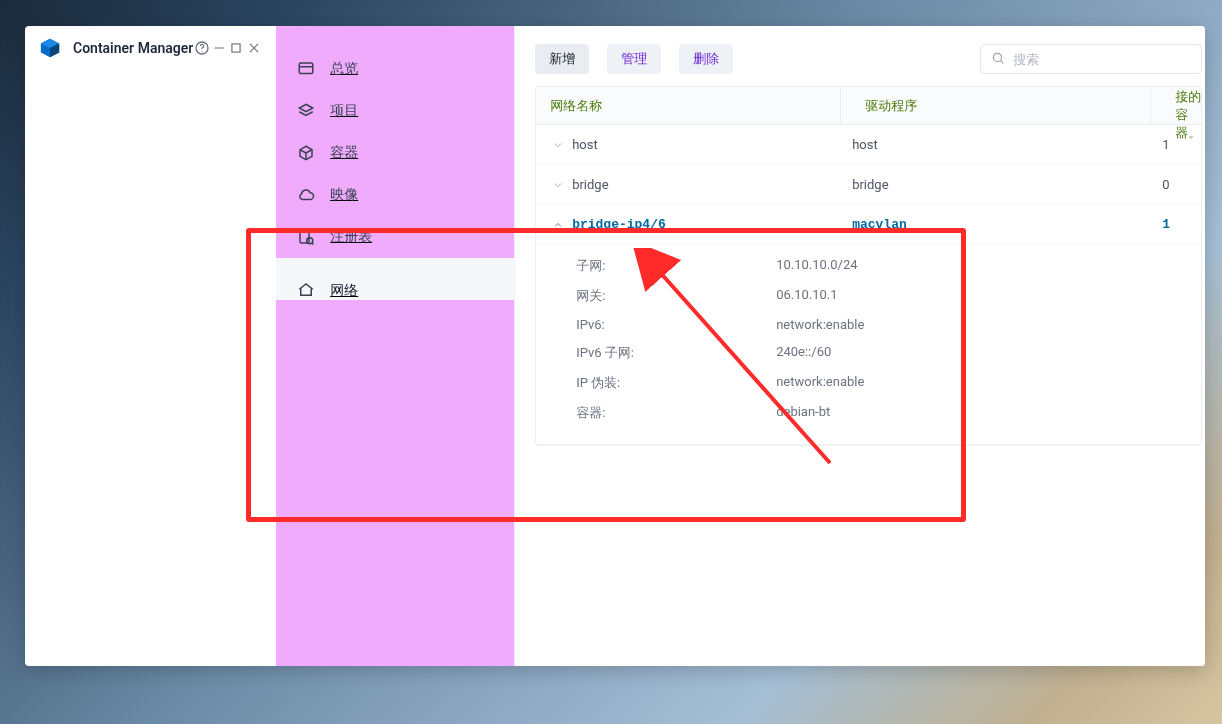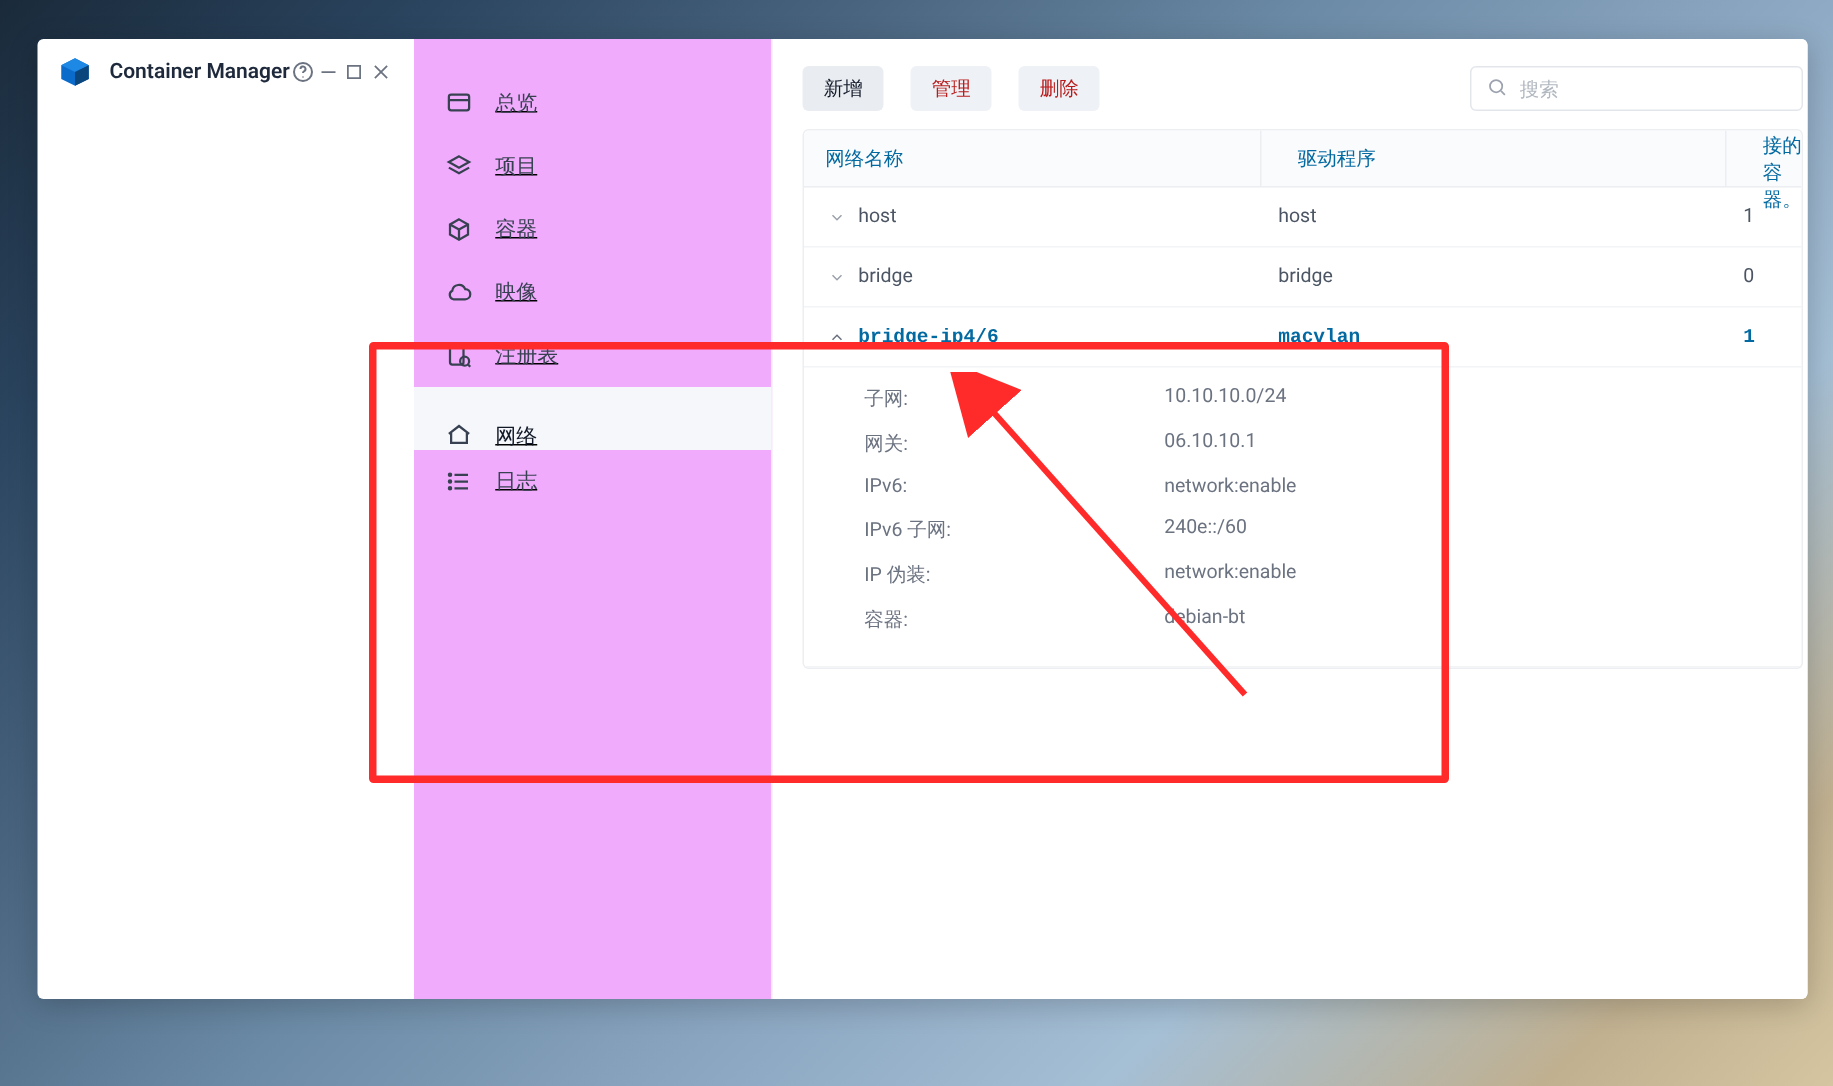--- a/index.html
+++ b/index.html
@@ -114,21 +114,21 @@
       cursor: pointer;
       background: #eef1f5;
       color: #374151;
     }
     .btn.primary {
       background: #e9edf2;
       color: #111827;
       font-weight: 500;
     }
     .btn.disabled {
-      color: #b91c1c;
+      color: #6d28d9;
       cursor: default;
     }
     .toolbar .spacer { flex: 1; }
     .search {
       display: flex;
       align-items: center;
       border: 1px solid #e2e6eb;
       border-radius: 4px;
       height: 30px;
       width: 222px;
@@ -152,21 +152,21 @@
       border-radius: 4px;
       overflow: hidden;
     }
     .thead, .trow {
       display: flex;
       align-items: center;
       font-size: 13px;
     }
     .thead {
       background: #fafbfc;
-      color: #0369a1;
+      color: #4d7c0f;
       height: 38px;
       border-bottom: 1px solid #eceef1;
     }
     .col-name { flex: 0 0 304px; padding-left: 14px; display: flex; align-items: center; }
     .col-driver { flex: 0 0 310px; border-left: 1px solid #eceef1; padding-left: 12px; }
     .col-conn { flex: 1; border-left: 1px solid #eceef1; padding-left: 12px; }
     .thead .col-driver, .thead .col-conn { height: 100%; display: flex; align-items: center; padding-left: 24px; }
 
     .trow {
       height: 40px;
@@ -313,33 +313,20 @@
       </div>
       <div class="side-item active">
         <span class="icon">
           <svg width="18" height="18" viewBox="0 0 24 24" fill="none" stroke="currentColor" stroke-width="2">
               <path d="M3 11l9-7 9 7"></path>
               <path d="M5 10v9h14v-9"></path>
             </svg>
         </span>
         <span>网络</span>
       </div>
-      <div class="side-item">
-        <span class="icon">
-          <svg width="18" height="18" viewBox="0 0 24 24" fill="none" stroke="currentColor" stroke-width="2">
-              <line x1="8" y1="6" x2="20" y2="6"></line>
-              <line x1="8" y1="12" x2="20" y2="12"></line>
-              <line x1="8" y1="18" x2="20" y2="18"></line>
-              <circle cx="4" cy="6" r="1"></circle>
-              <circle cx="4" cy="12" r="1"></circle>
-              <circle cx="4" cy="18" r="1"></circle>
-            </svg>
-        </span>
-        <span>日志</span>
-      </div>
     </div>
 
     <div class="main">
       <div class="toolbar">
         <button class="btn primary">新增</button>
         <button class="btn disabled">管理</button>
         <button class="btn disabled">删除</button>
         <span class="spacer"></span>
         <div class="search">
           <span>

